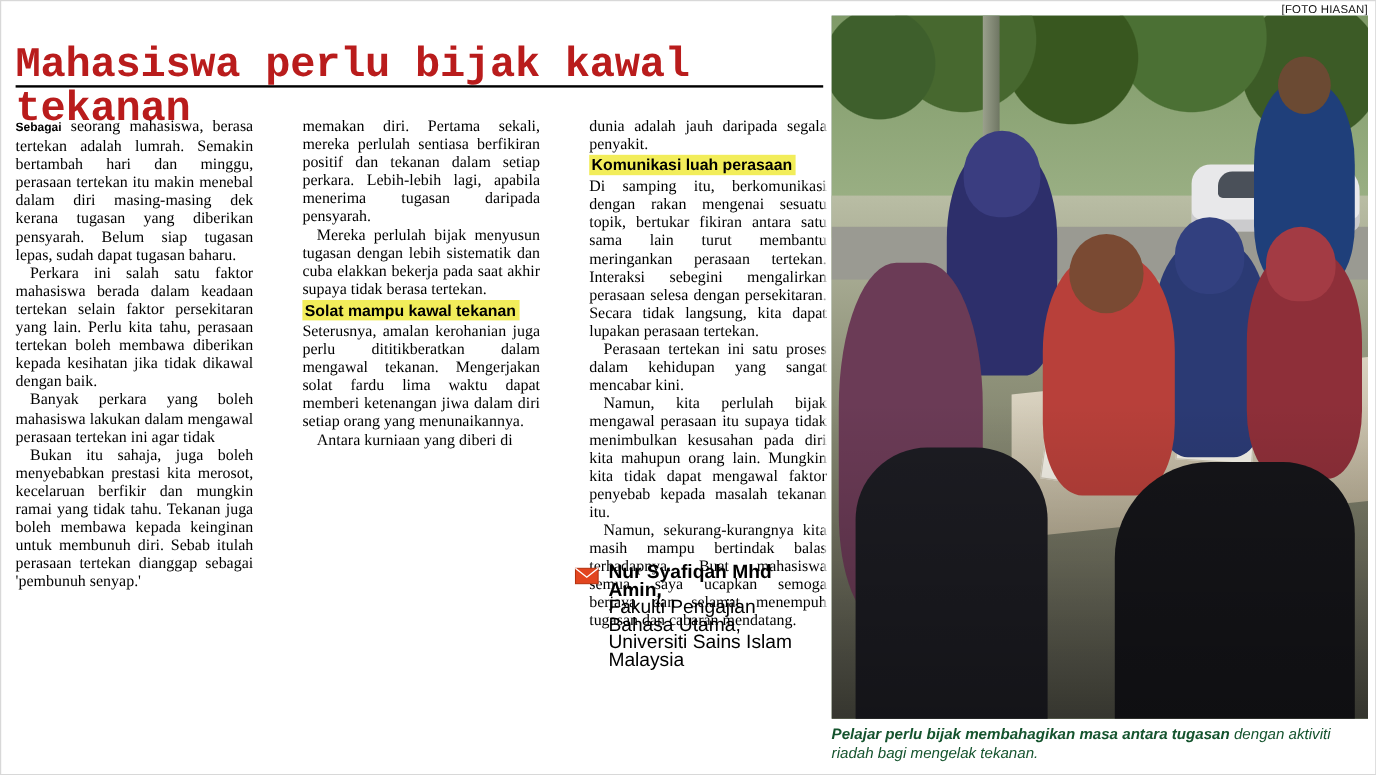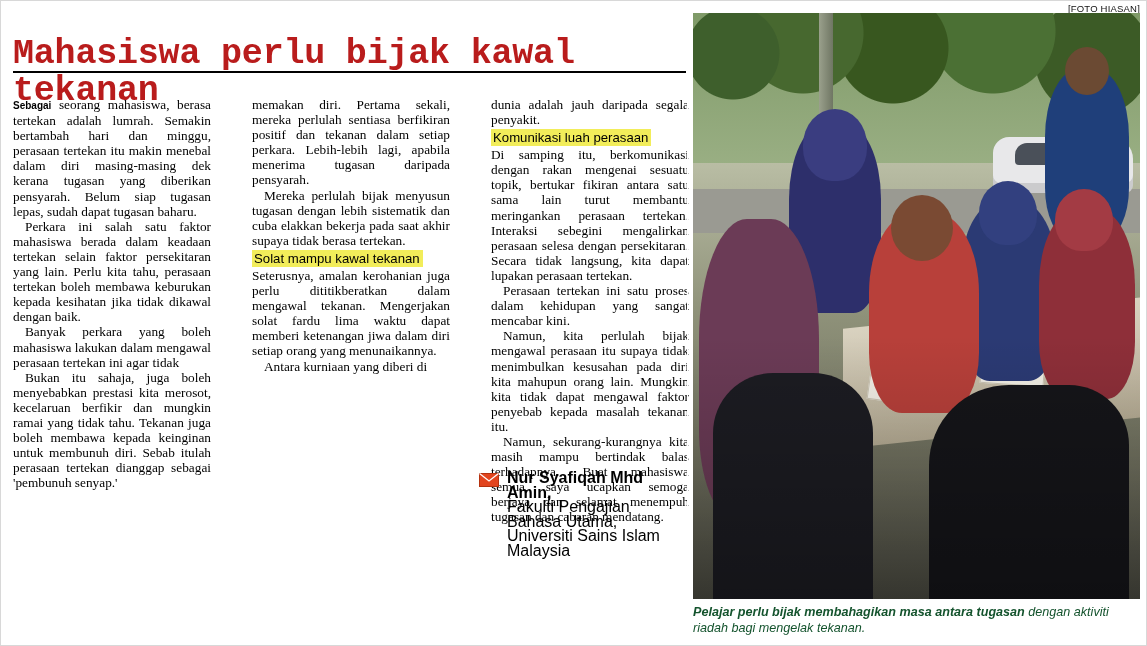--- a/index.html
+++ b/index.html
@@ -79,21 +79,21 @@
   .col p.noindent { text-indent: 0; }
   .dropcap-lead {
     font-family: "Liberation Sans", sans-serif;
     font-weight: bold;
     font-size: 10px;
   }
   .subhead {
     display: inline-block;
     background: #f2ed5a;
     font-family: "Liberation Sans", sans-serif;
-    font-weight: normal;
+    font-weight: bold;
     font-size: 13.2px;
     line-height: 15px;
     padding: 1px 3px 1px 2px;
     margin: 2px 0 1px 0;
     color: #000;
   }
   
   .byline {
     position: absolute;
     left: 478px;
@@ -226,21 +226,21 @@
 
   <h1 class="headline">Mahasiswa perlu bijak kawal tekanan</h1>
   <div class="headline-rule"></div>
 
   <div class="cols">
 
     <div class="col col-1">
       <p class="noindent">
         <span class="dropcap-lead">Sebagai</span><span> seorang mahasiswa, berasa tertekan adalah lumrah. Semakin bertambah hari dan minggu, perasaan tertekan itu makin menebal dalam diri masing-masing dek kerana tugasan yang diberikan pensyarah. Belum siap tugasan lepas, sudah dapat tugasan baharu.</span>
       </p>
-      <p>Perkara ini salah satu faktor mahasiswa berada dalam keadaan tertekan selain faktor persekitaran yang lain. Perlu kita tahu, perasaan tertekan boleh membawa keburukan kepada kesihatan jika tidak dikawal dengan baik.</p>
+      <p>Perkara ini salah satu faktor mahasiswa berada dalam keadaan tertekan selain faktor persekitaran yang lain. Perlu kita tahu, perasaan tertekan boleh membawa diberikan kepada kesihatan jika tidak dikawal dengan baik.</p>
       <p>Banyak perkara yang boleh mahasiswa lakukan dalam mengawal perasaan tertekan ini agar tidak</p>
       <p>Bukan itu sahaja, juga boleh menyebabkan prestasi kita merosot, kecelaruan berfikir dan mungkin ramai yang tidak tahu. Tekanan juga boleh membawa kepada keinginan untuk membunuh diri. Sebab itulah perasaan tertekan dianggap sebagai 'pembunuh senyap.'</p>
     </div>
 
     <div class="col col-2">
       <p class="noindent">memakan diri. Pertama sekali, mereka perlulah sentiasa berfikiran positif dan tekanan dalam setiap perkara. Lebih-lebih lagi, apabila menerima tugasan daripada pensyarah.</p>
       <p>Mereka perlulah bijak menyusun tugasan dengan lebih sistematik dan cuba elakkan bekerja pada saat akhir supaya tidak berasa tertekan.</p>
       <div class="subhead">Solat mampu kawal tekanan</div>
       <p class="noindent">Seterusnya, amalan kerohanian juga perlu dititikberatkan dalam mengawal tekanan. Mengerjakan solat fardu lima waktu dapat memberi ketenangan jiwa dalam diri setiap orang yang menunaikannya.</p>
       <p>Antara kurniaan yang diberi di</p>

